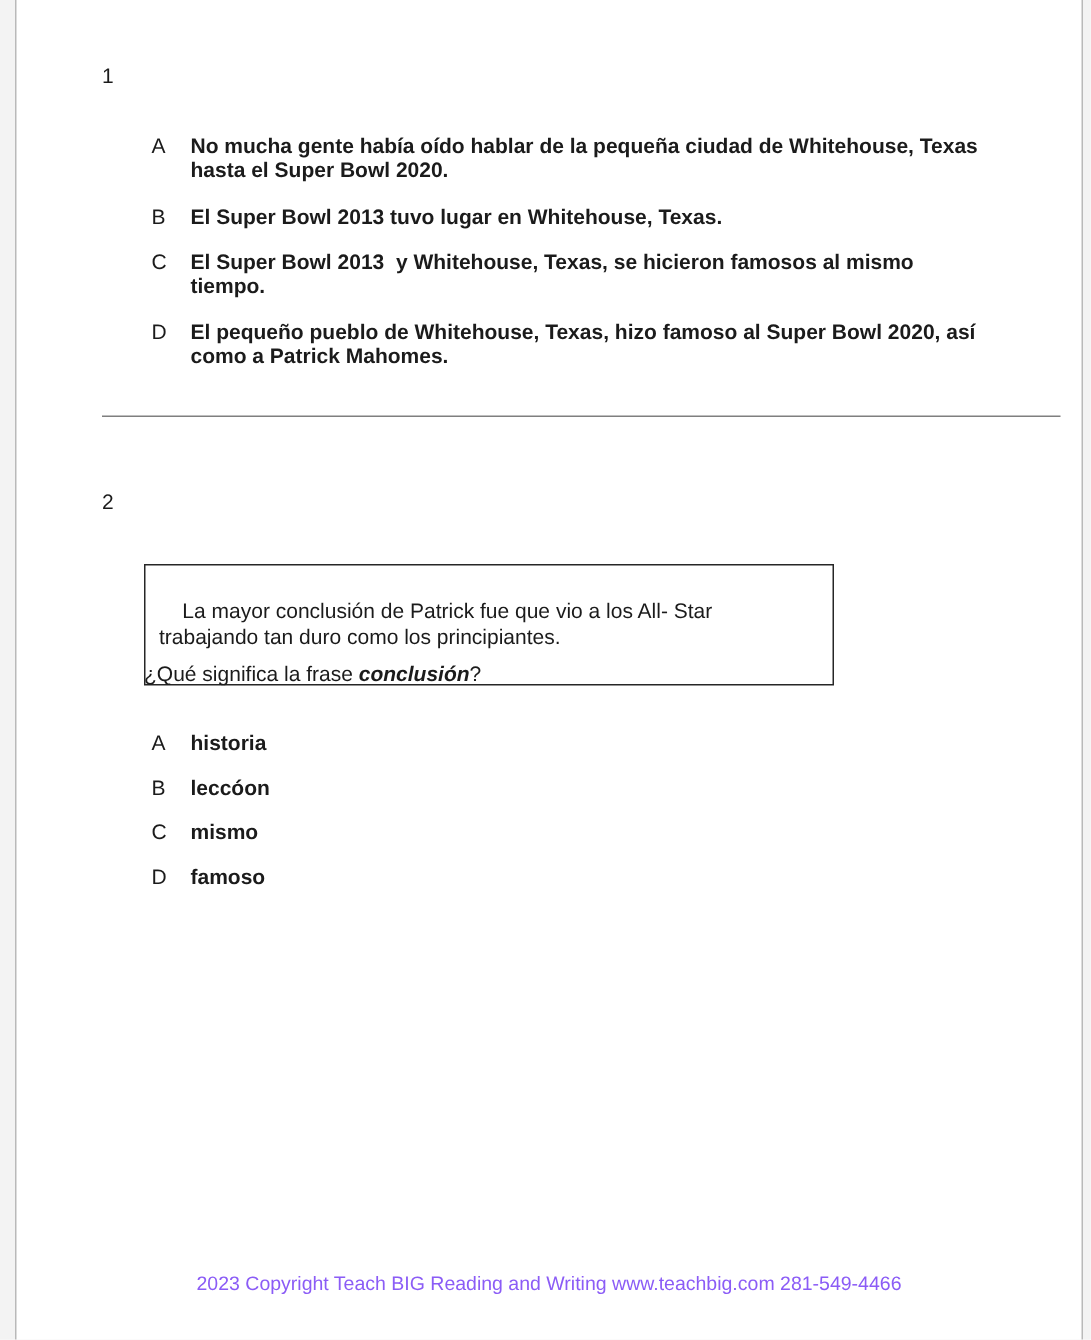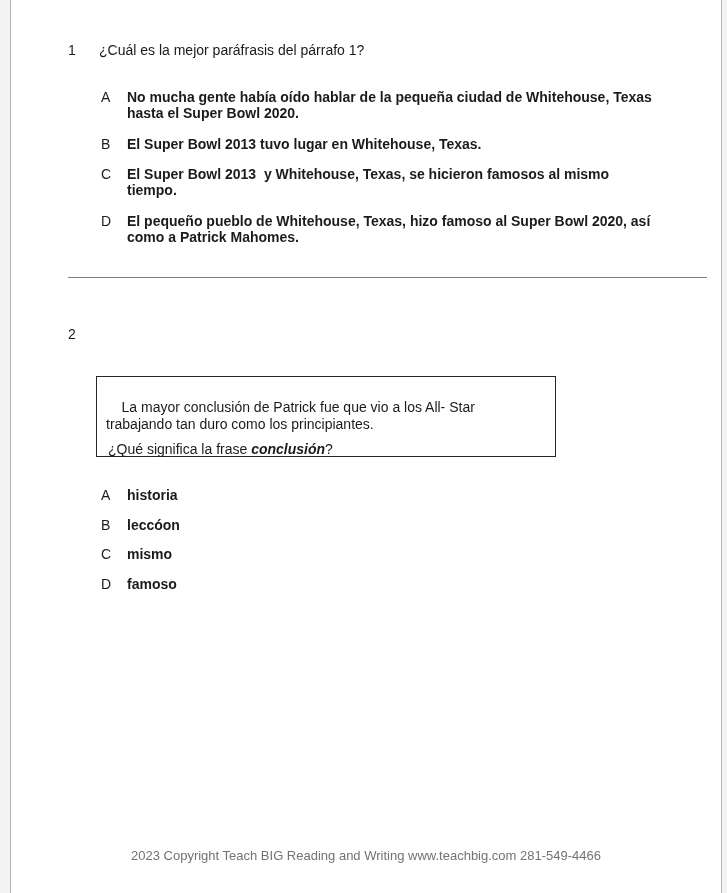--- a/index.html
+++ b/index.html
@@ -68,35 +68,34 @@
     font-size: 14px;
     line-height: 17px;
     white-space: pre-wrap;
   }
   .subprompt {
     position: absolute;
     left: 85px;
     top: 442px;
     font-size: 14px;
     line-height: 16px;
-    padding-left: 12px;
   }
   .subprompt .emph {
     font-weight: bold;
     font-style: italic;
   }
   .footer {
     position: absolute;
     left: 0;
     right: 0;
     top: 849px;
     text-align: center;
     font-size: 13px;
     line-height: 16px;
-    color: #737373;
+    color: #8b5cf6;
   }
   
   #q1-prompt   { top: 43px; }
   #q1-opt-a    { top: 90px; }
   #q1-opt-b    { top: 137px; }
   #q1-opt-c    { top: 167px; }
   #q1-opt-d    { top: 214px; }
   #divider-1   { top: 278px; }
   #q2-prompt   { top: 327px; }
   #q2-opt-a    { top: 488px; }
@@ -104,21 +103,20 @@
   #q2-opt-c    { top: 547px; }
   #q2-opt-d    { top: 577px; }
 </style>
 </head>
 <body>
 
 <div class="page">
 
   <div class="qrow" id="q1-prompt">
     <span class="qnum">1</span>
-    <span>¿Cuál es la mejor paráfrasis del párrafo 1?</span>
   </div>
 
   <div class="optrow" id="q1-opt-a">
     <span class="optletter">A</span>
     <span class="opttext">No mucha gente había oído hablar de la pequeña ciudad de Whitehouse, Texas
 hasta el Super Bowl 2020.</span>
   </div>
   <div class="optrow" id="q1-opt-b">
     <span class="optletter">B</span>
     <span class="opttext">El Super Bowl 2013 tuvo lugar en Whitehouse, Texas.</span>

